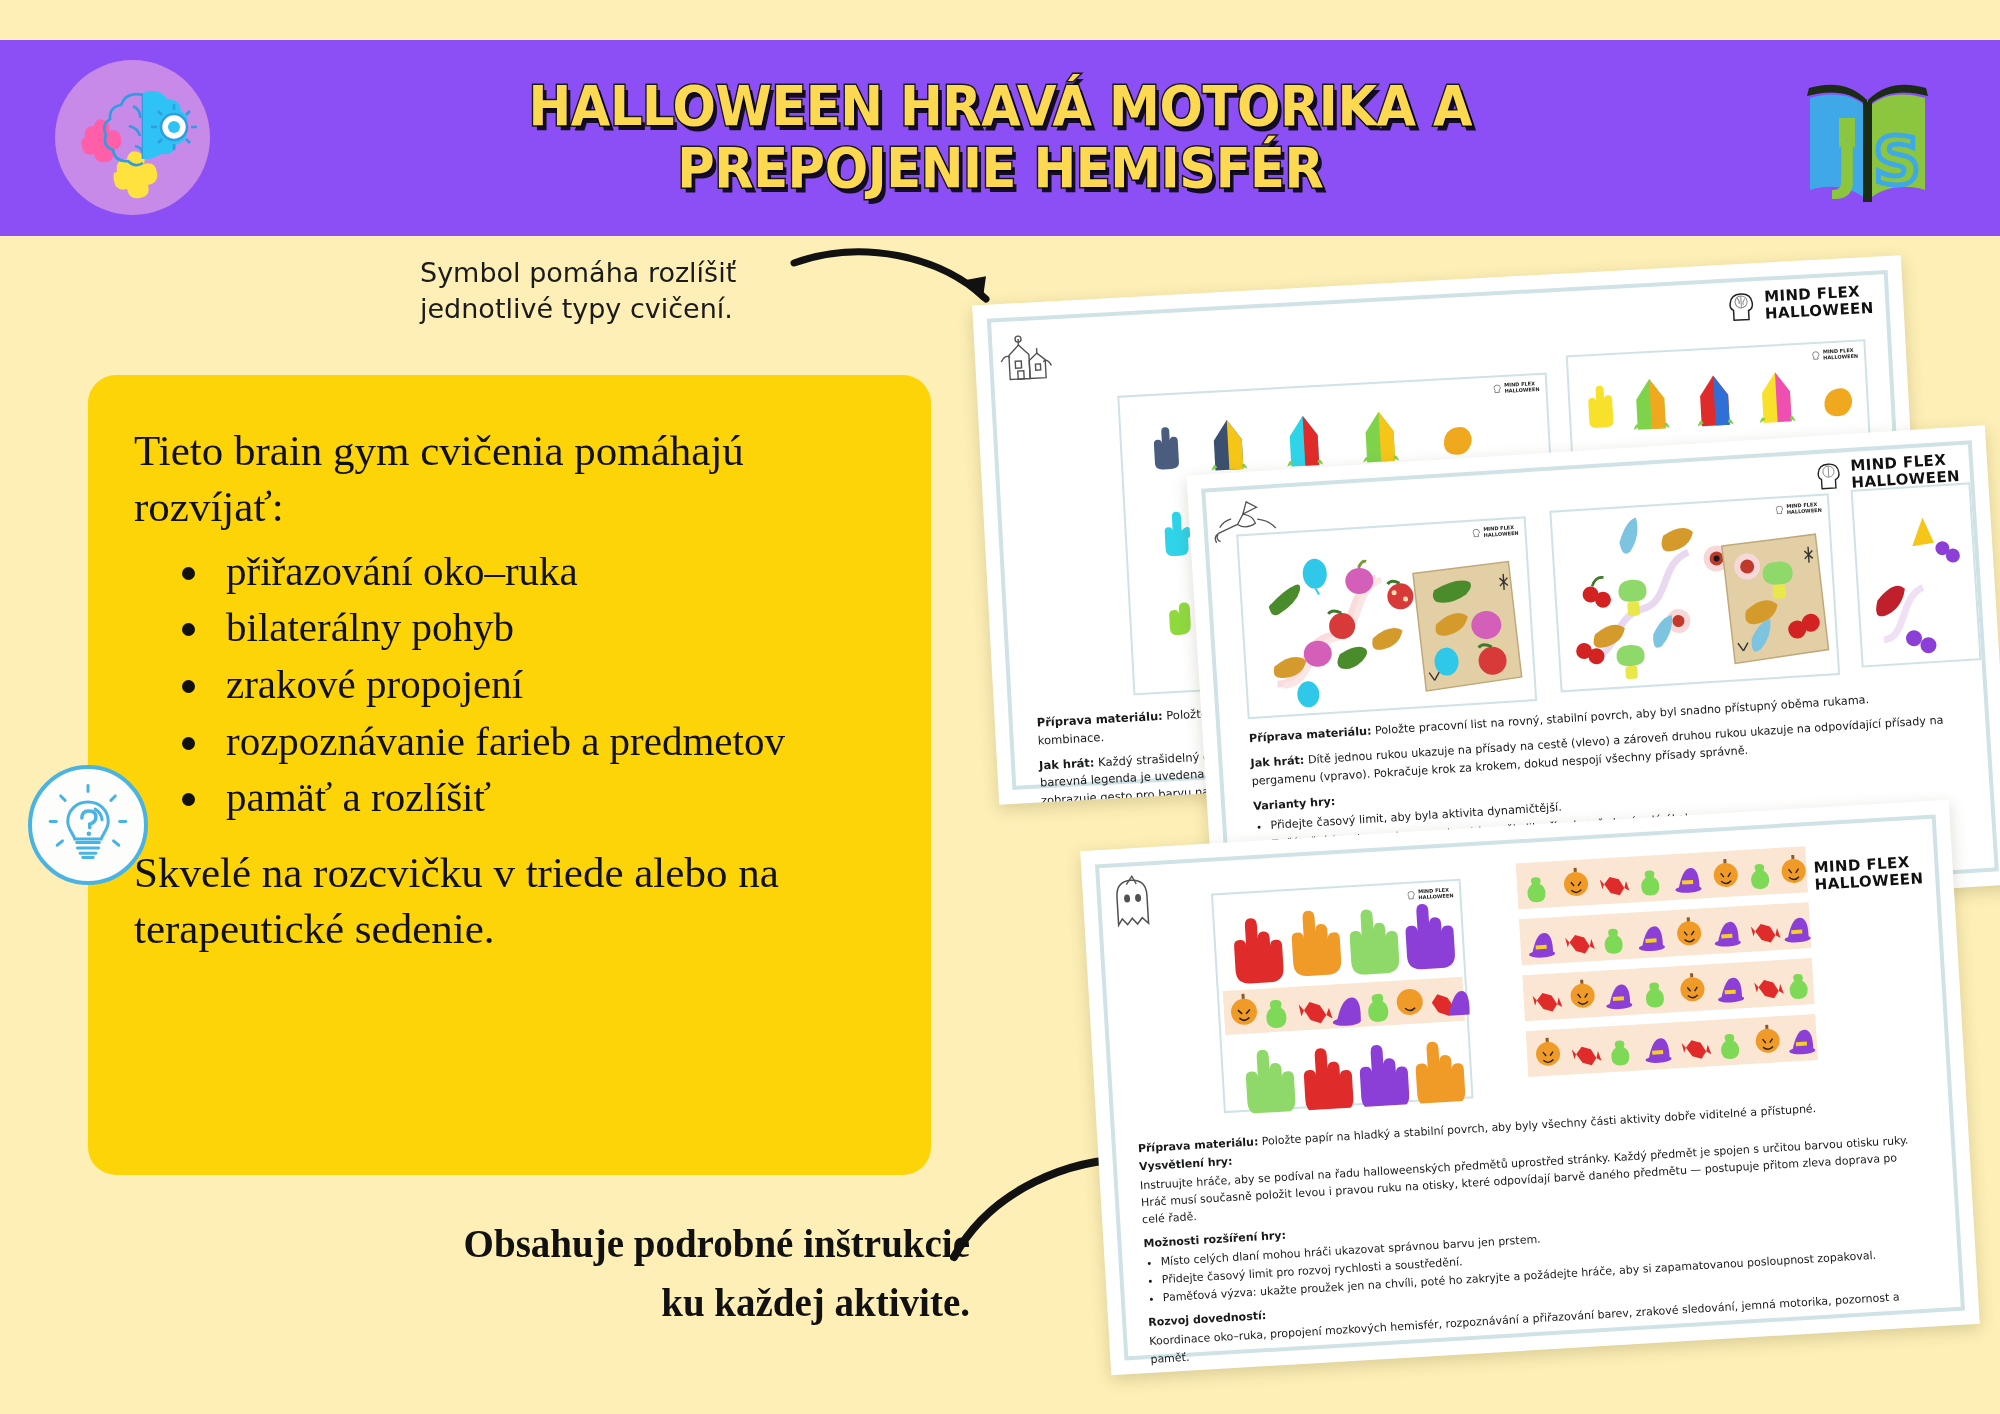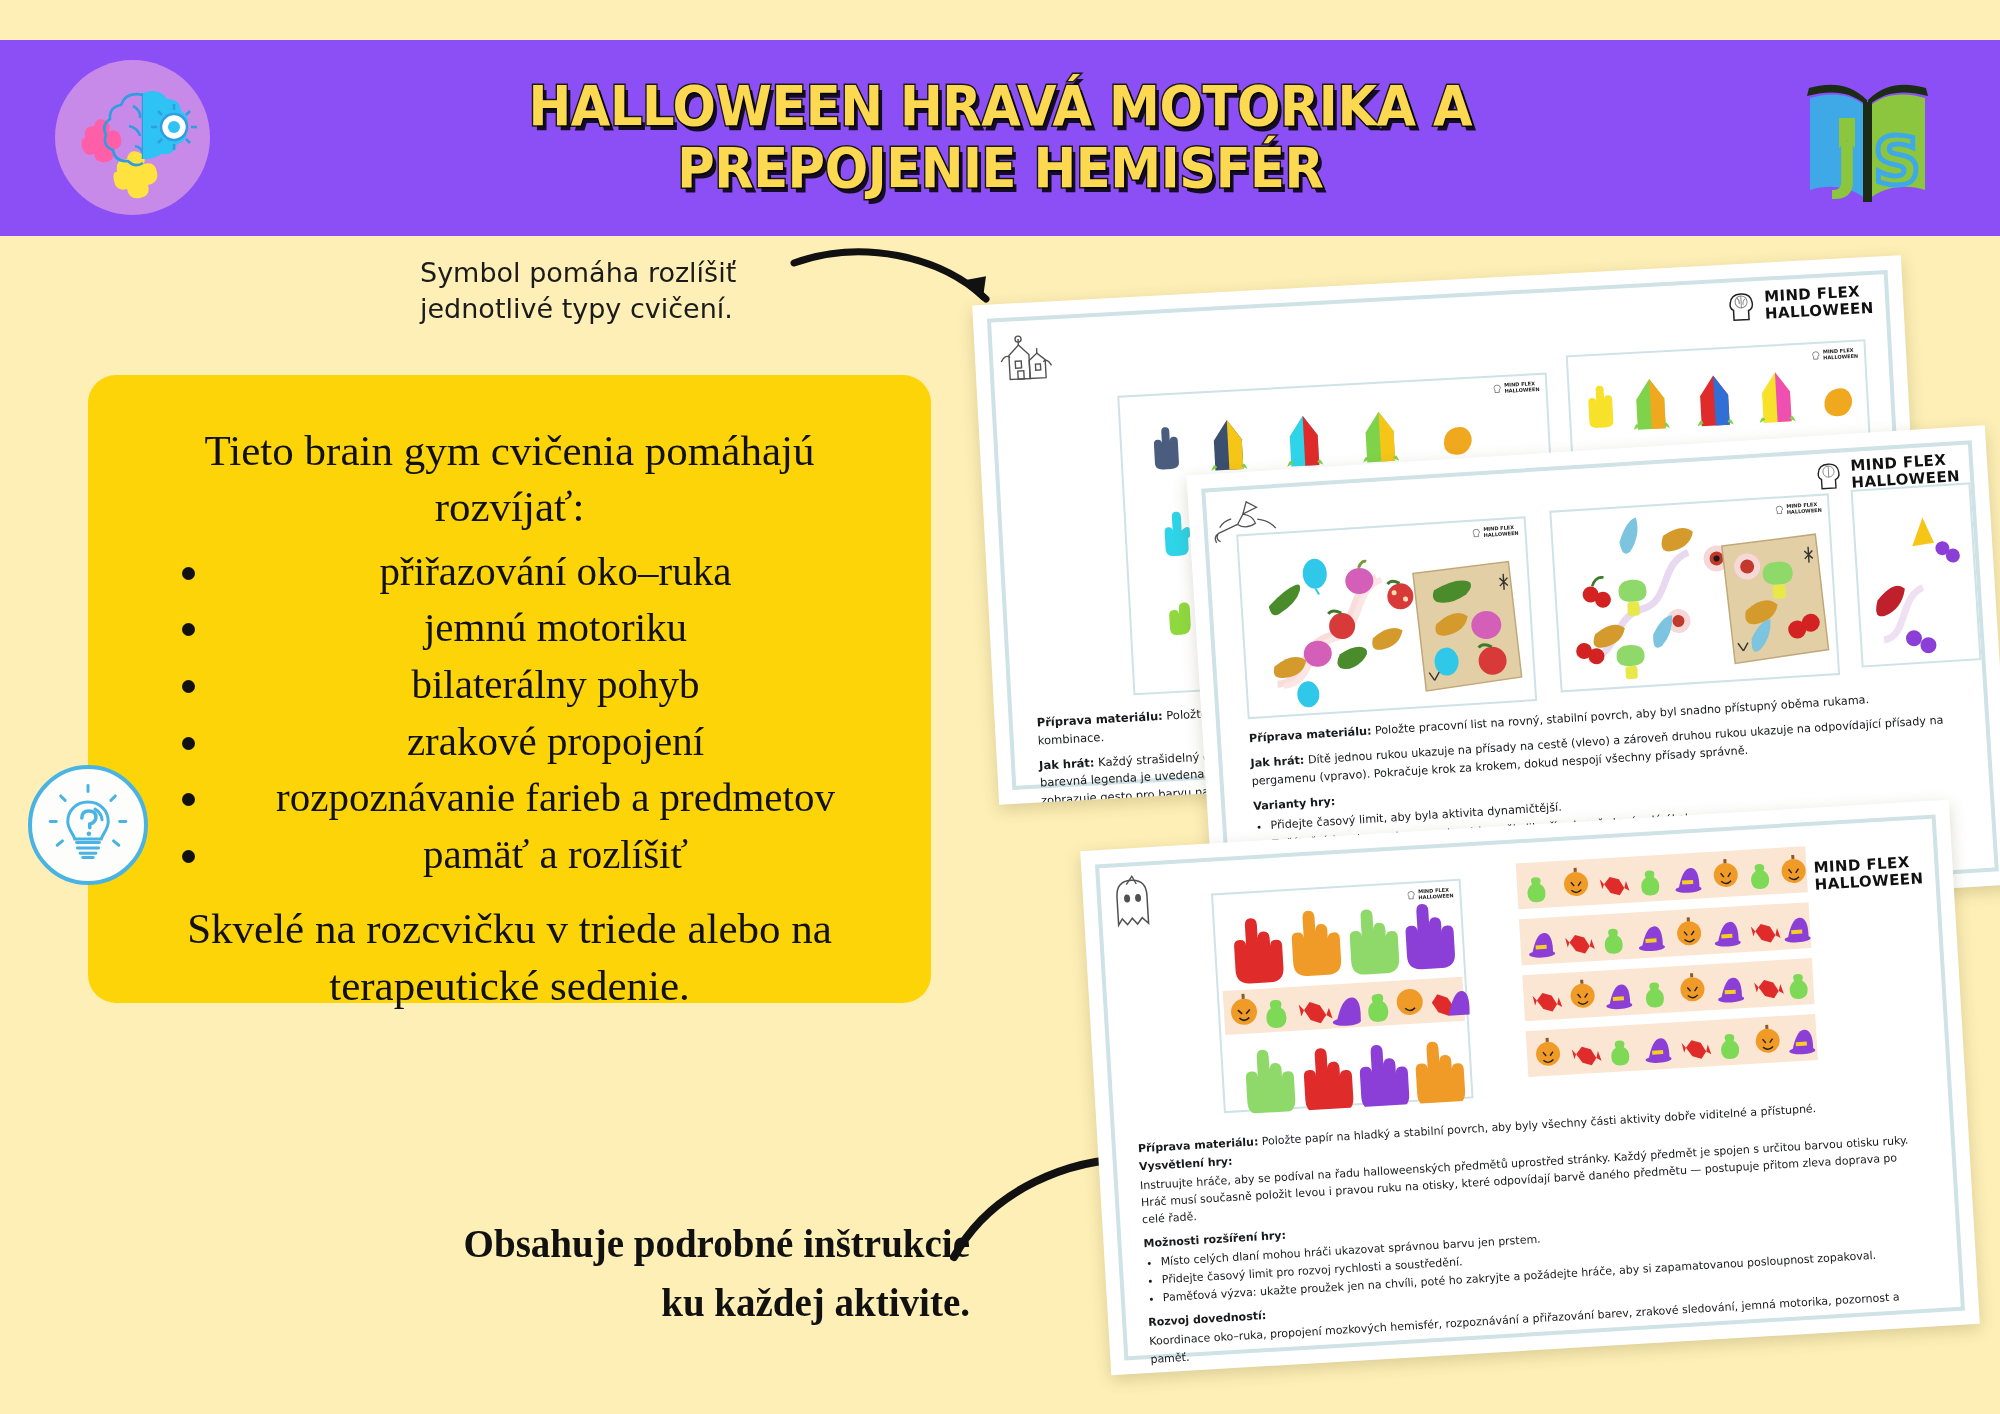--- a/index.html
+++ b/index.html
@@ -60,24 +60,23 @@
     color: #1b1b1b;
     font-family: "DejaVu Sans", sans-serif;
     white-space: pre-line;
   }
   .arrow-top { position: absolute; left: 790px; top: 245px; width: 240px; height: 110px; }
 
   
   .yellow-box {
     position: absolute;
     left: 88px; top: 375px;
-    width: 843px; height: 628px;
+    width: 843px; height: 800px;
     background: #fcd407;
     border-radius: 28px;
-    text-align: center;
   }
   .yb-inner { padding: 48px 46px 0 46px; }
   .yb-lead {
     font-family: "Liberation Serif", serif;
     font-size: 43px;
     line-height: 1.3;
     color: #111;
     white-space: pre-line;
   }
   .yb-list { list-style: none; margin-top: 8px; }
@@ -239,21 +238,20 @@
   <path d="M4 18 C70 -6 150 10 196 54" stroke="#111" stroke-width="7" fill="none" stroke-linecap="round"></path>
   <path d="M196 54 L168 44 L190 30 Z" fill="#111" transform="rotate(22 190 46)"></path>
 </svg>
 
 <div class="yellow-box">
   <div class="yb-inner">
     <div class="yb-lead">Tieto brain gym cvičenia pomáhajú
 rozvíjať:</div>
     <ul class="yb-list">
       <li>přiřazování oko–ruka</li>
-      <li>jemnú motoriku</li>
       <li>bilaterálny pohyb</li>
       <li>zrakové propojení</li>
       <li>rozpoznávanie farieb a predmetov</li>
       <li>pamäť a rozlíšiť</li>
     </ul>
     <div class="yb-tail">Skvelé na rozcvičku v triede alebo na
 terapeutické sedenie.</div>
   </div>
 </div>
 

